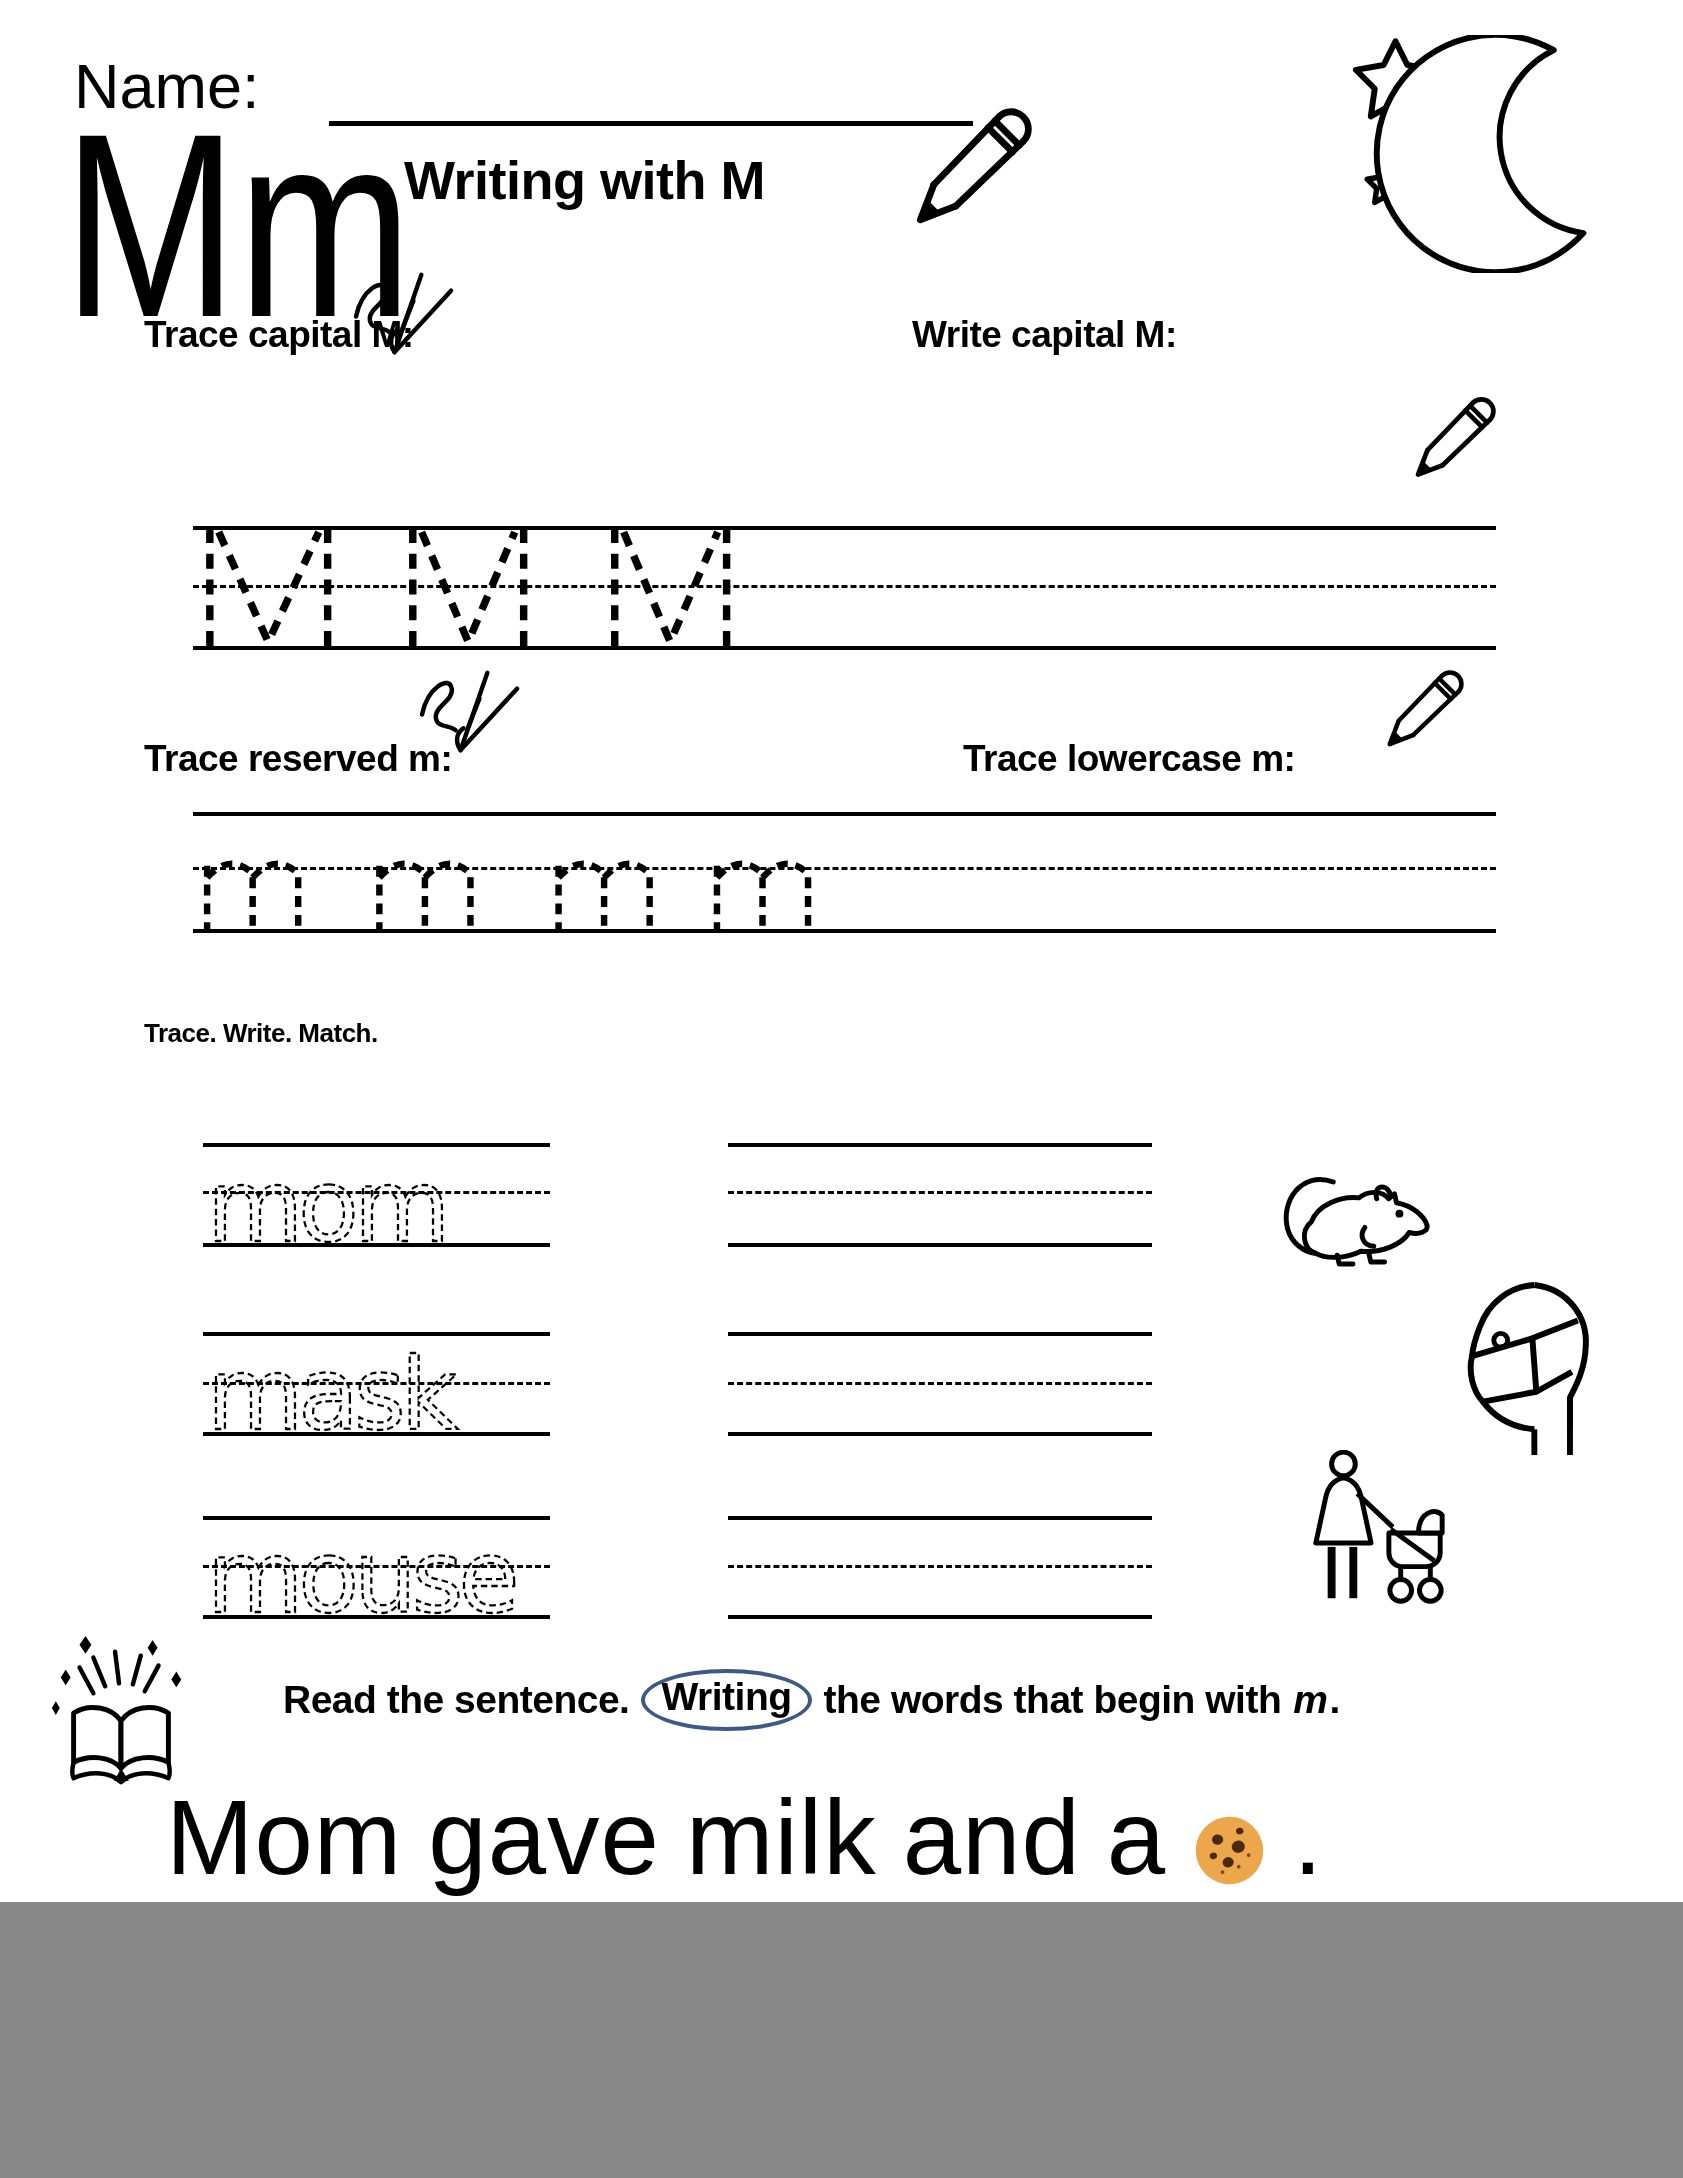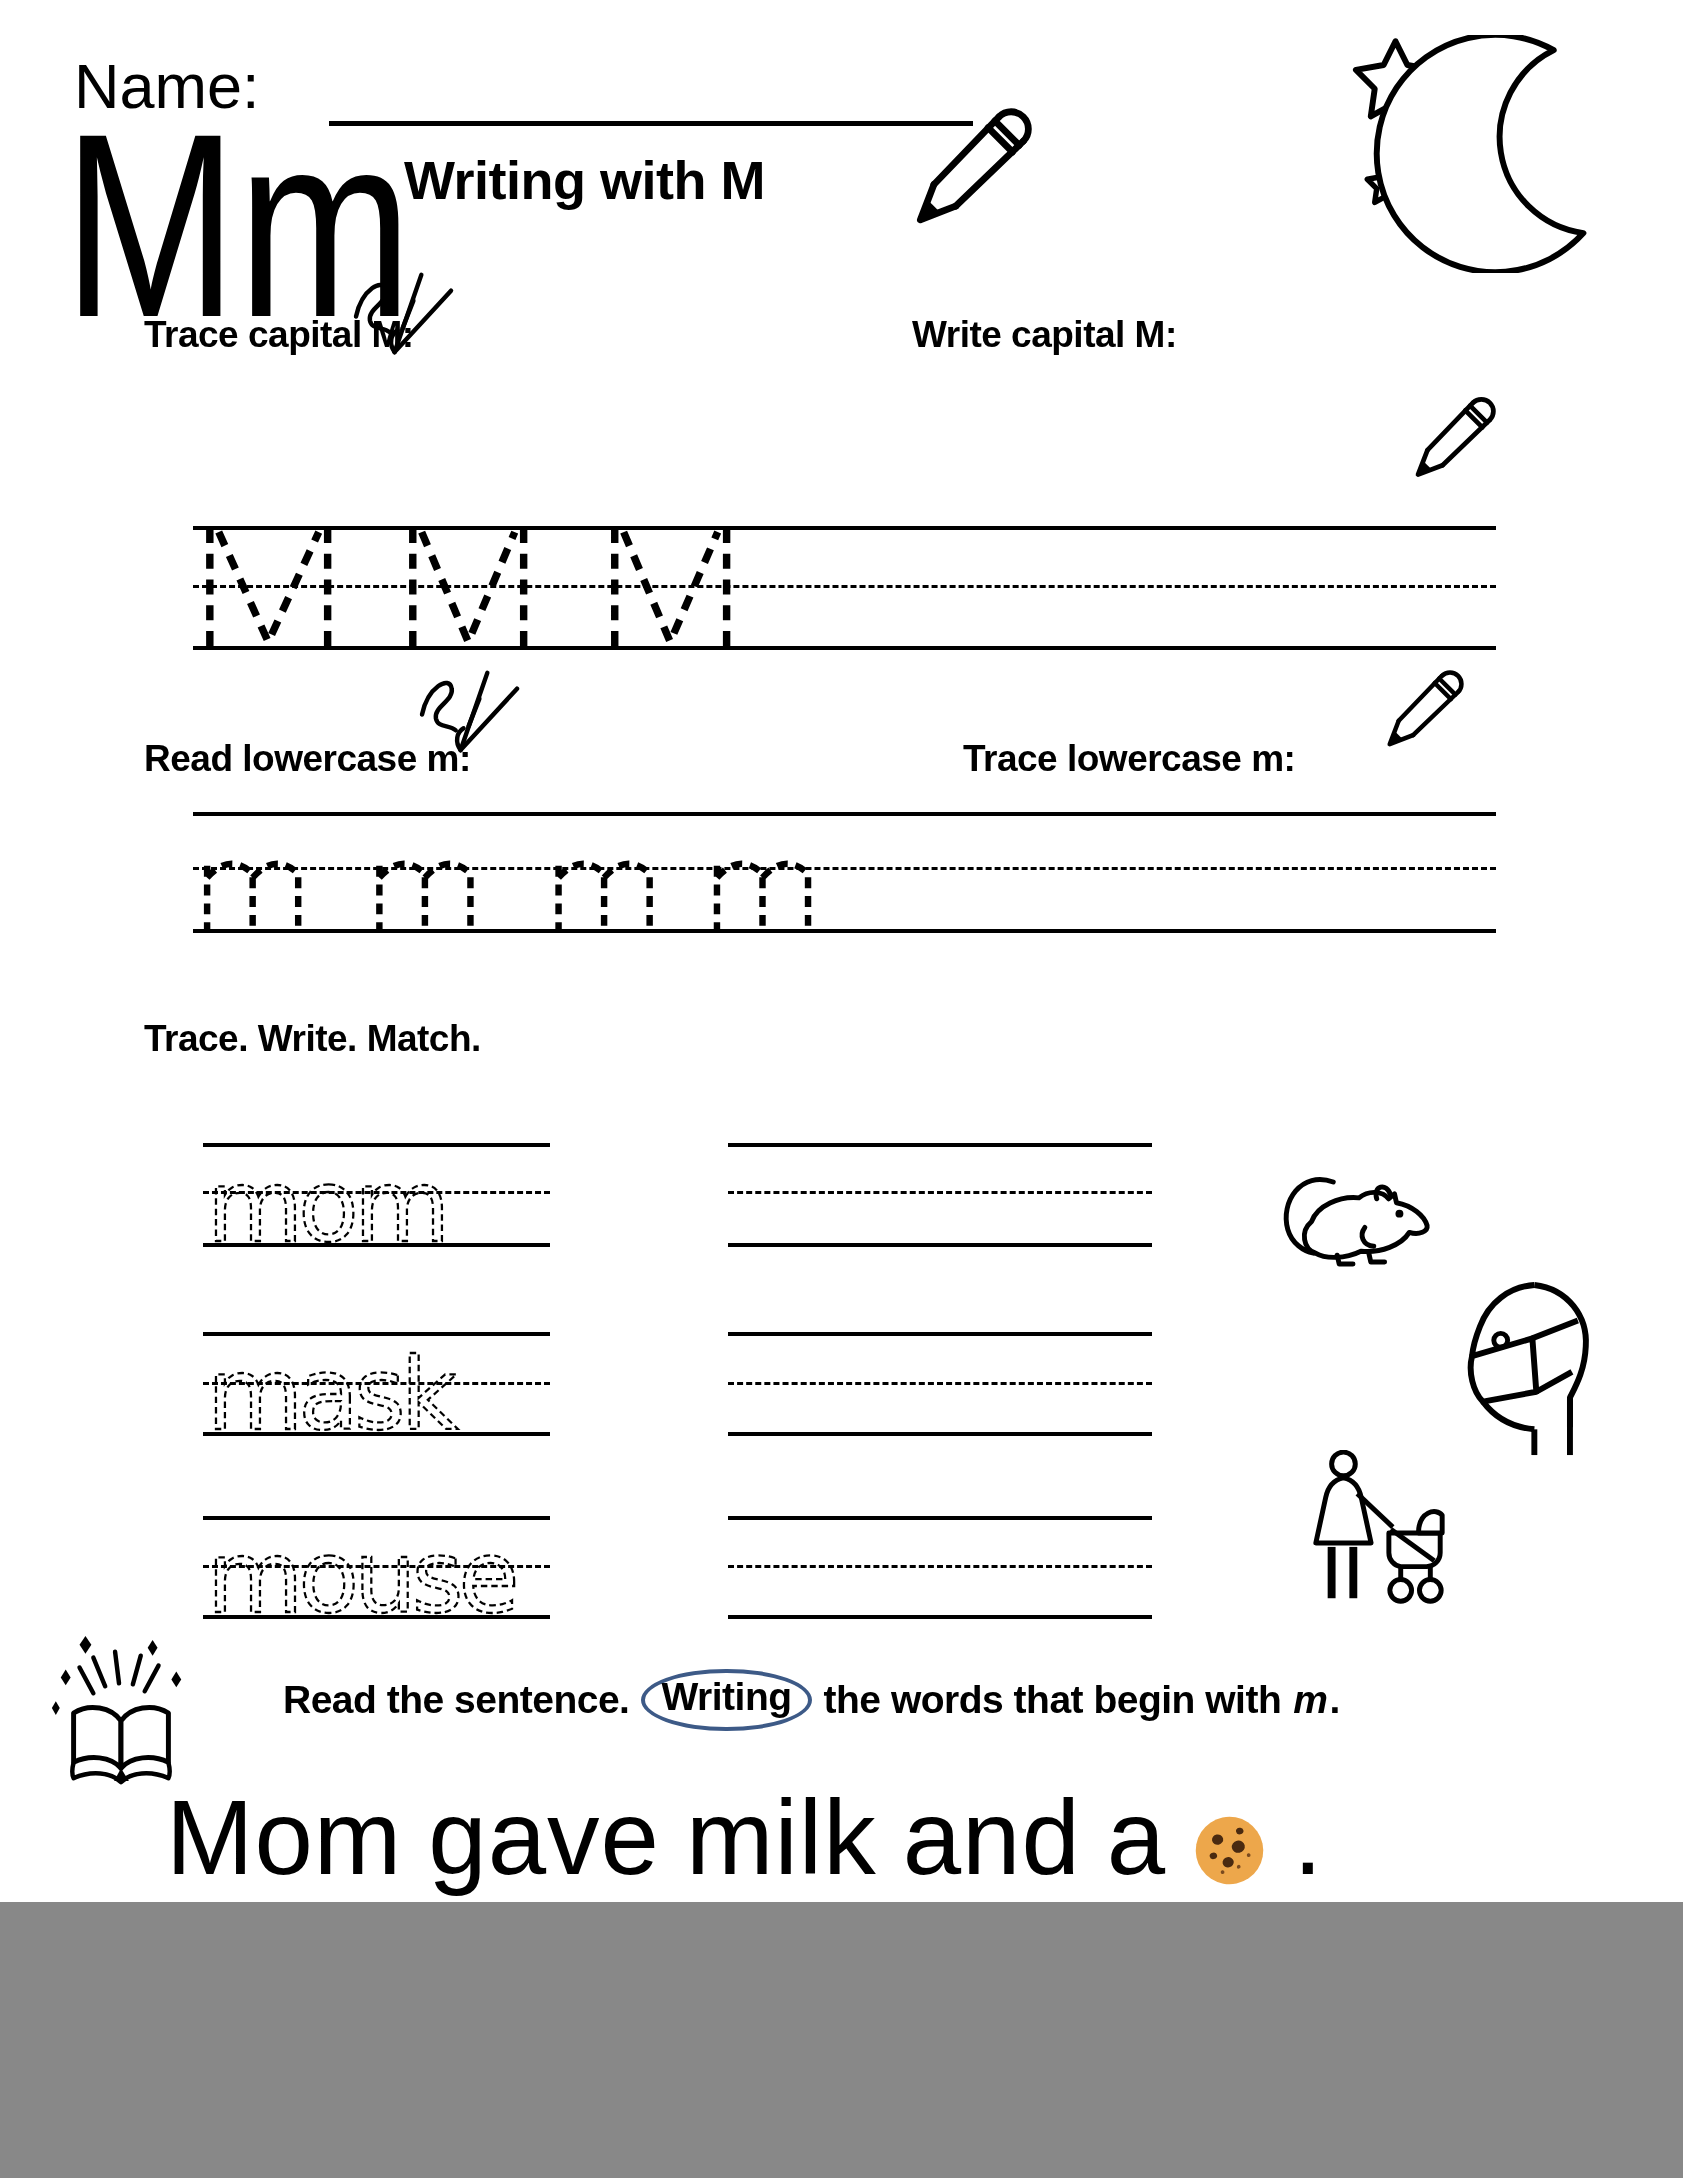--- a/index.html
+++ b/index.html
@@ -9,21 +9,21 @@
   .hd{font-family:"Liberation Sans",sans-serif;font-weight:700;letter-spacing:-0.5px;}
   .geo{font-family:"Liberation Sans","DejaVu Sans",sans-serif;font-weight:400;}
   .thin{font-weight:300;}
   .solid{border-top:4px solid #000;height:0;}
   .dash{border-top:3px dashed #000;height:0;}
   .name-label{left:74px;top:50px;font-size:63px;}
   .name-line{left:329px;top:77px;width:644px;height:44px;border-bottom:5px solid #000;}
   .letter-pair{left:63px;top:95px;font-size:262px;line-height:1;transform:scaleX(.8);transform-origin:left top;}
   .page-title{left:404px;top:149px;font-size:54px;}
   .sec-label{font-size:37px;}
-  .twm{left:144px;top:1018px;font-size:37px;}
+  .twm{left:144px;top:1018px;font-size:26px;}
   .circled{border:4px solid #3d5a87;border-radius:50%;padding:2px 16px 8px 16px;display:inline-block;}
   .instr{left:252px;top:1669px;font-size:39px;display:flex;gap:12px;align-items:center;white-space:nowrap;margin-left:31px;}
   .sentence{left:166px;top:1778px;font-size:105px;display:flex;gap:26px;align-items:flex-end;letter-spacing:1px;}
   .dot{position:absolute;width:47px;height:56px;border-radius:50%;background:#0a0d14;border:5px solid #3d5a87;box-sizing:border-box;}
   .footer-text{left:645px;top:2103px;font-size:37px;}
   svg{display:block;}
 </style>
 </head>
 <body>
 
@@ -83,21 +83,21 @@
     <div class="abs solid" style="left:193px;top:646px;width:1303px"></div>
   </div>
   <svg class="abs" aria-label="M M M" style="left:193px;top:515px" width="594" height="149" viewBox="0 0 600 150">
     <g fill="none" stroke="#000" stroke-width="7.5" stroke-dasharray="15 11">
       <path d="M17 13 V135 M26 17 L76 128 L127 17 M136 13 V135"></path>
       <path d="M222 13 V135 M231 17 L278 128 L325 17 M334 13 V135"></path>
       <path d="M426 13 V135 M435 17 L482 128 L530 17 M539 13 V135"></path>
     </g>
   </svg>
 
-  <div class="abs hd sec-label" style="left:144px;top:738px">Read lowercase m:</div>
+  <div class="abs hd sec-label" style="left:144px;top:738px">Trace reserved m:</div>
   <svg class="abs" style="left:414px;top:663px" width="114" height="94" viewBox="0 0 115 95">
     <g fill="none" stroke="#000" stroke-width="4.5" stroke-linecap="round">
       <path d="M8 52 C14 24 36 12 38 26 C40 38 20 44 22 56 C24 66 36 62 42 68"></path>
       <path d="M47 88 L74 10"></path>
         <path d="M47 88 L104 26"></path>
       <path d="M55 64 L66 36"></path>
         <path d="M47 88 C41 80 43 70 50 66"></path>
     </g>
   </svg>
   <div class="abs hd sec-label" style="left:963px;top:738px">Trace lowercase m:</div>

